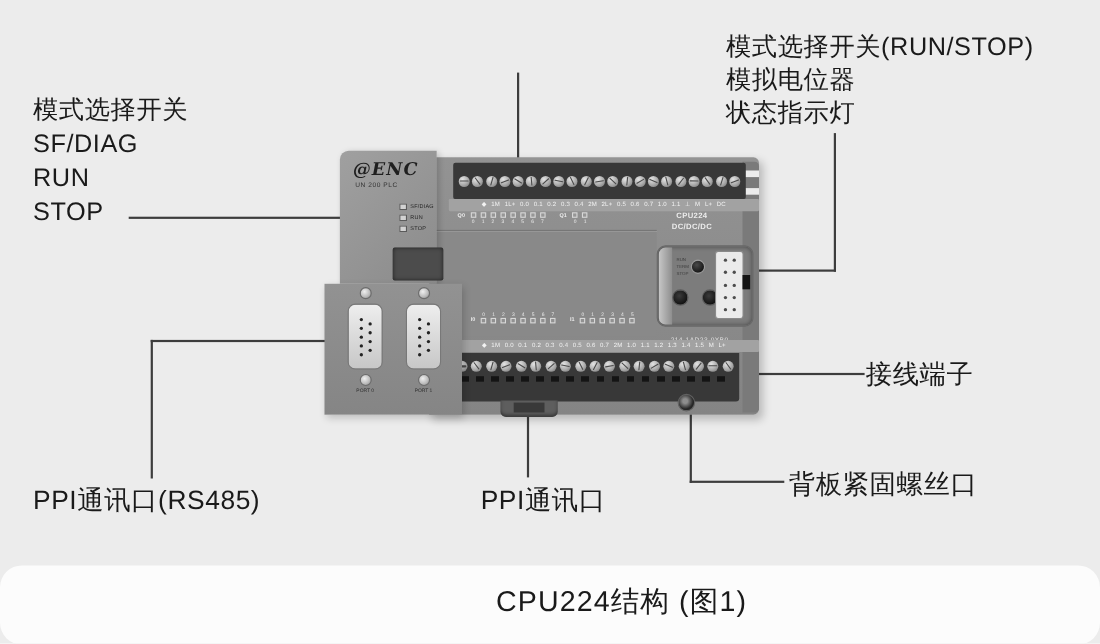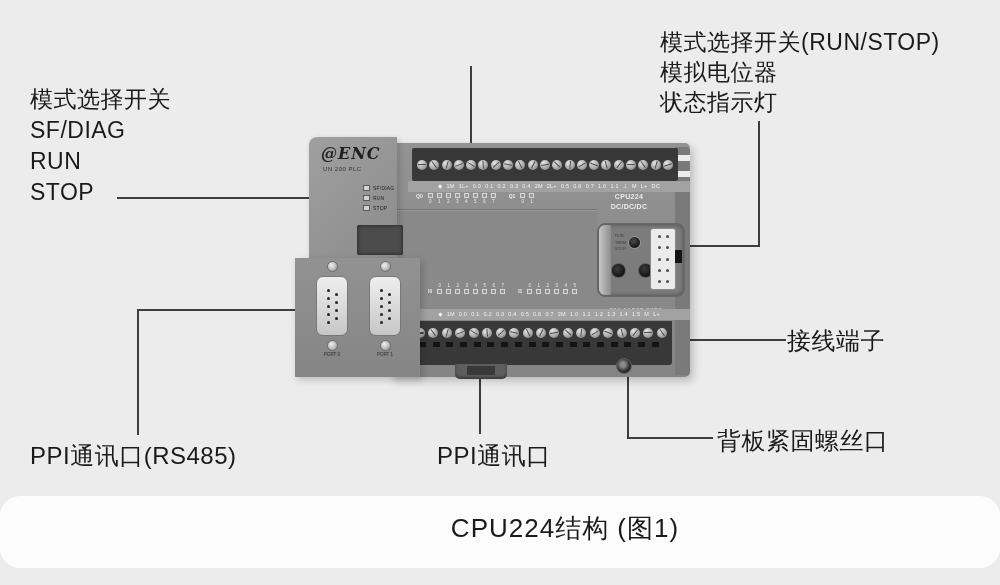--- a/index.html
+++ b/index.html
@@ -3,21 +3,21 @@
 <meta charset="utf-8">
 <style>
   html,body{margin:0;padding:0;}
   .stage{position:relative;width:1000px;height:585px;background:#ececec;overflow:hidden;
          font-family:"Liberation Sans",sans-serif;color:#1a1a1a;}
   
   .lbl{position:absolute;font-size:23px;line-height:31px;white-space:nowrap;letter-spacing:0.5px;}
   .lbl.small{line-height:30px;}
   .line{position:absolute;background:#3d3d3d;}
   
-  .caption-band{position:absolute;left:0;top:496px;width:1000px;height:72px;background:#fcfcfc;border-radius:20px;}
+  .caption-band{position:absolute;left:0;top:514px;width:1000px;height:72px;background:#fcfcfc;border-radius:20px;}
   .caption{position:absolute;left:130px;right:0;top:15px;text-align:center;font-size:26px;letter-spacing:1px;}
   
   .device{position:absolute;left:295px;top:137px;width:395px;height:242px;}
   .logo-block{position:absolute;left:14px;top:0;width:88px;height:121px;
       background:linear-gradient(135deg,#a0a0a0,#8b8b8b);border-radius:8px 0 0 0;
       box-shadow:2px 2px 6px rgba(0,0,0,0.18);}
   .brand{position:absolute;left:12px;top:7px;font-family:"DejaVu Serif",serif;
       font-style:italic;font-weight:bold;font-size:16px;color:#1f1f1f;letter-spacing:1px;}
   .brand-sub{position:absolute;left:14px;top:29px;font-size:6px;color:#333;letter-spacing:0.5px;}
   .status-leds{position:absolute;left:54px;top:48px;display:flex;flex-direction:column;gap:4px;}

